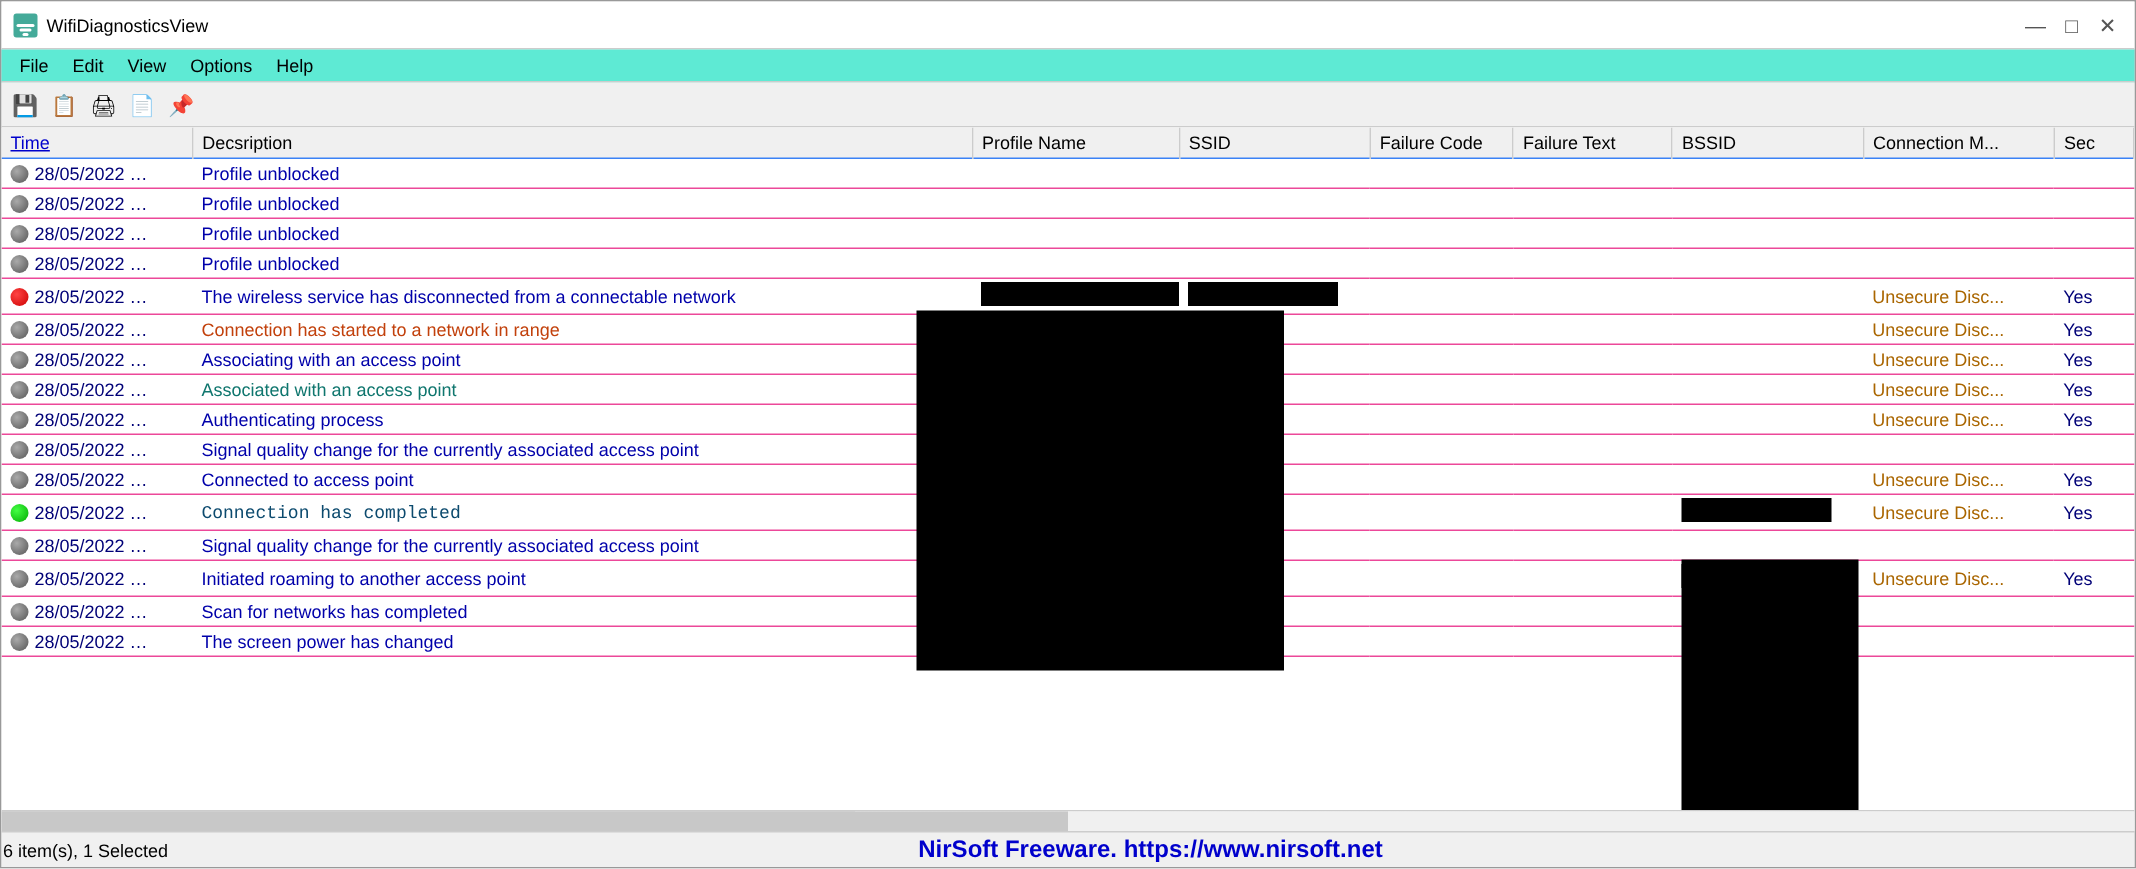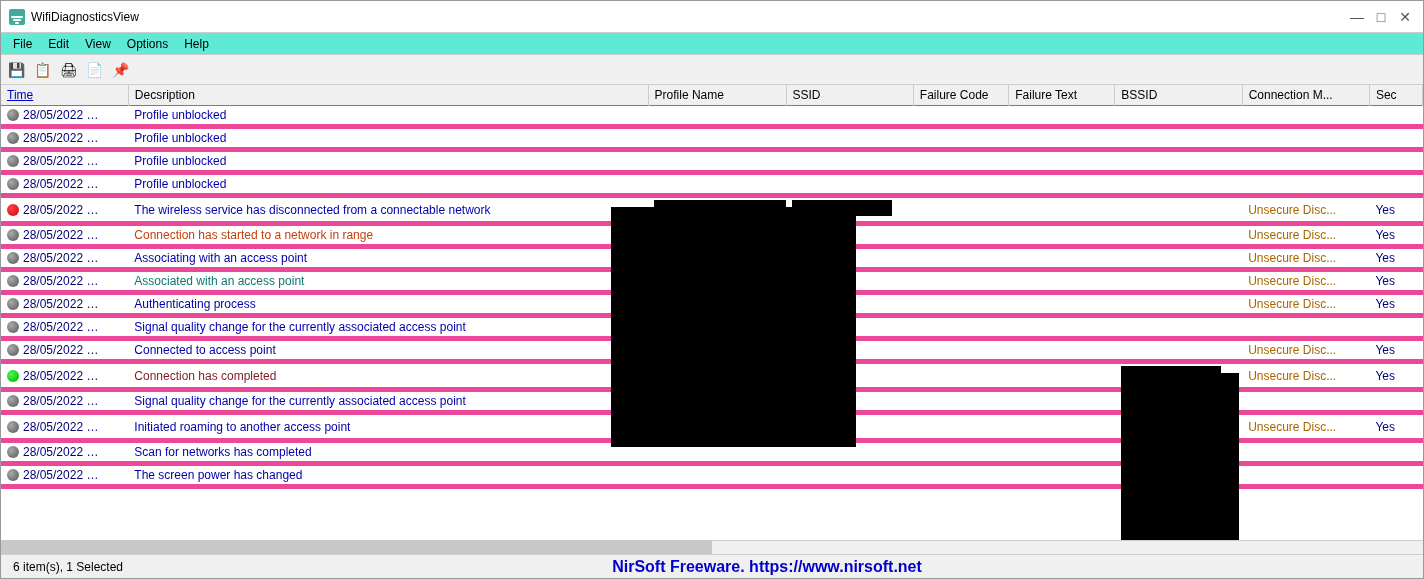--- a/index.html
+++ b/index.html
@@ -129,21 +129,21 @@
       color: #000;
       border-right: 1px solid #ccc;
       white-space: nowrap;
       overflow: hidden;
     }
     thead th.sorted {
       color: #0000cc;
       text-decoration: underline;
     }
     tbody tr {
-      border-bottom: 5px solid #ec4899;
+      border-bottom: 1px solid #ec4899;
       margin-top: 48px;
     }
     tbody td {
       padding: 2px 6px;
       font-size: 12px;
       color: #000077;
       white-space: nowrap;
       overflow: hidden;
       text-overflow: ellipsis;
       height: 20px;
@@ -167,21 +167,21 @@
     .black-block {
       background: #000;
       display: inline-block;
     }
     .status-bar {
       background: #f0f0f0;
       border-top: 1px solid #ccc;
       display: flex;
       align-items: center;
       justify-content: space-between;
-      padding: 3px 12px;
+      padding: 3px 1px;
       height: 24px;
       text-align: right;
     }
     .status-left {
       font-size: 12px;
       color: #000;
     }
     .status-center {
       font-size: 16px;
       color: #0000cc;
@@ -445,21 +445,21 @@
               <td style="color: rgb(170, 102, 0);">Unsecure Disc...</td>
               <td>Yes</td>
             </tr>
             <tr>
               <td>
                 <div class="time-cell">
                   <span class="row-icon icon-green"></span>
                   <span>28/05/2022 …</span>
                 </div>
               </td>
-              <td style="color: #7f1d1d;">Connection has completed</td>
+              <td style="color: #0c4a6e; font-family: Liberation Mono, monospace;">Connection has completed</td>
               <td></td>
               <td></td>
               <td></td>
               <td></td>
               <td><span class="black-block" style="width: 100px; height: 16px;"></span></td>
               <td style="color: rgb(170, 102, 0);">Unsecure Disc...</td>
               <td>Yes</td>
             </tr>
             <tr>
               <td>

